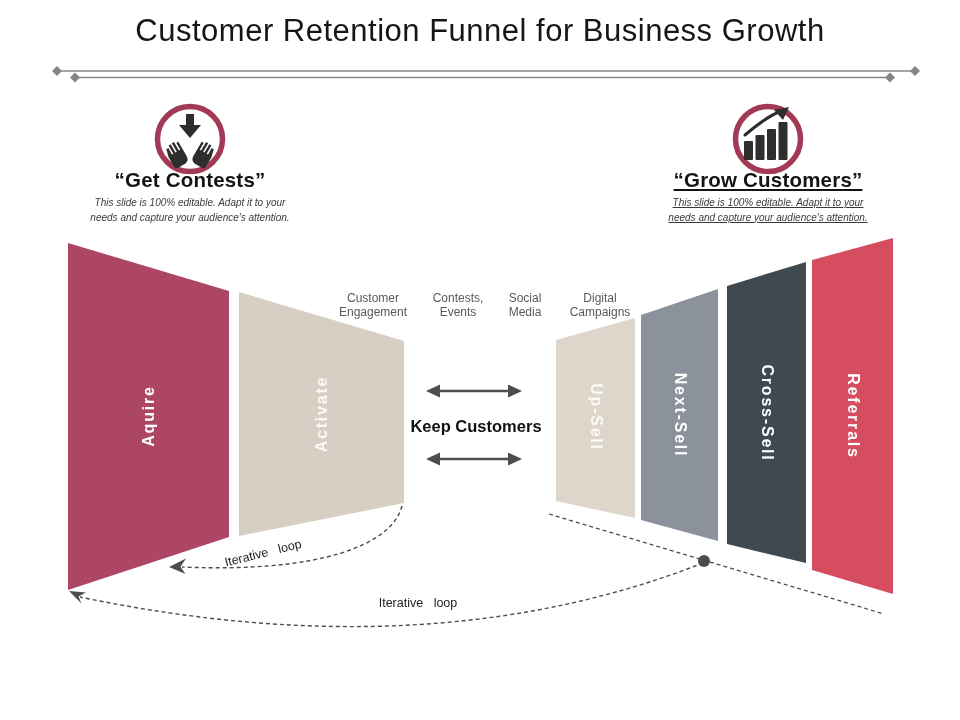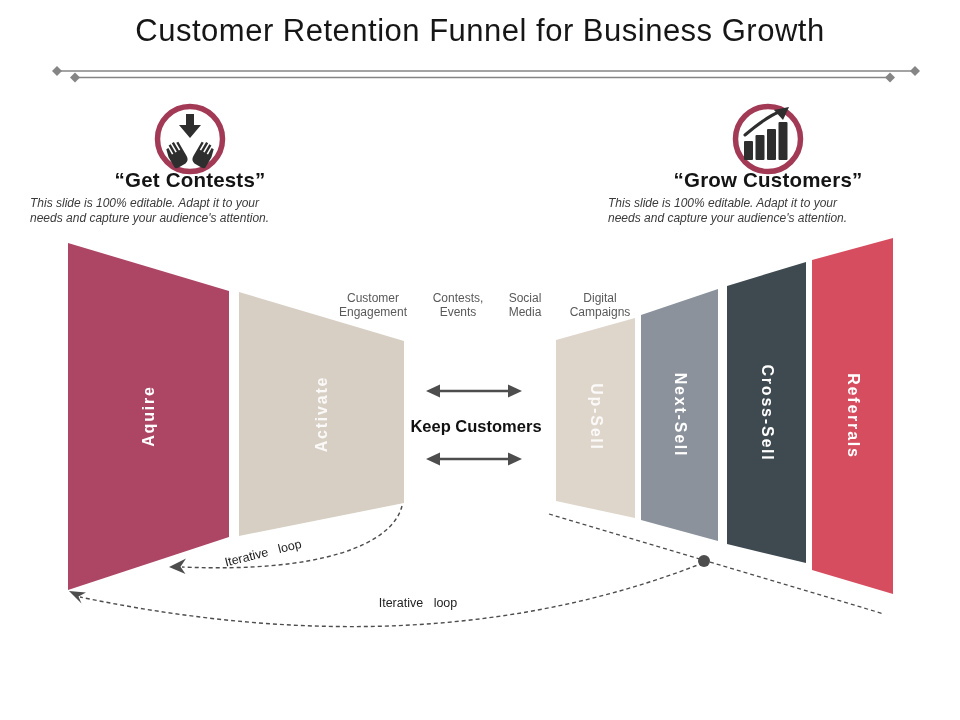--- a/index.html
+++ b/index.html
@@ -9,25 +9,25 @@
   }
   .page-title{
     position:absolute;top:13px;left:0;width:960px;text-align:center;
     font-size:31px;letter-spacing:0.5px;color:#161616;font-weight:400;
   }
   .group-heading{
     position:absolute;top:168px;width:320px;text-align:center;
     font-size:20.5px;font-weight:bold;color:#141414;letter-spacing:0.2px;
   }
   .group-desc{
-    position:absolute;top:196px;width:320px;
-    font-style:italic;font-size:12px;line-height:14.5px;color:#3b3b3b;
+    position:absolute;top:196px;width:320px;text-align:center;
+    font-style:italic;font-size:10px;line-height:14.5px;color:#3b3b3b;
   }
   .gh-left,.gd-left{left:30px;}
-  .gh-right,.gd-right{left:608px;}
+  .gh-right,.gd-right{left:608px;text-decoration:underline;}
   svg.layer{position:absolute;top:0;left:0;}
   .stage-label{
     font-size:16px;font-weight:bold;letter-spacing:1.8px;fill:#ffffff;
   }
   .stage-label.soft{fill:#ffffff;fill-opacity:0.88;}
   .tactic{font-size:12px;fill:#595959;}
   .keep{font-size:16.5px;font-weight:bold;fill:#111111;}
   .loop-label{font-size:12.5px;fill:#222222;word-spacing:7px;}
 </style>
 </head>

